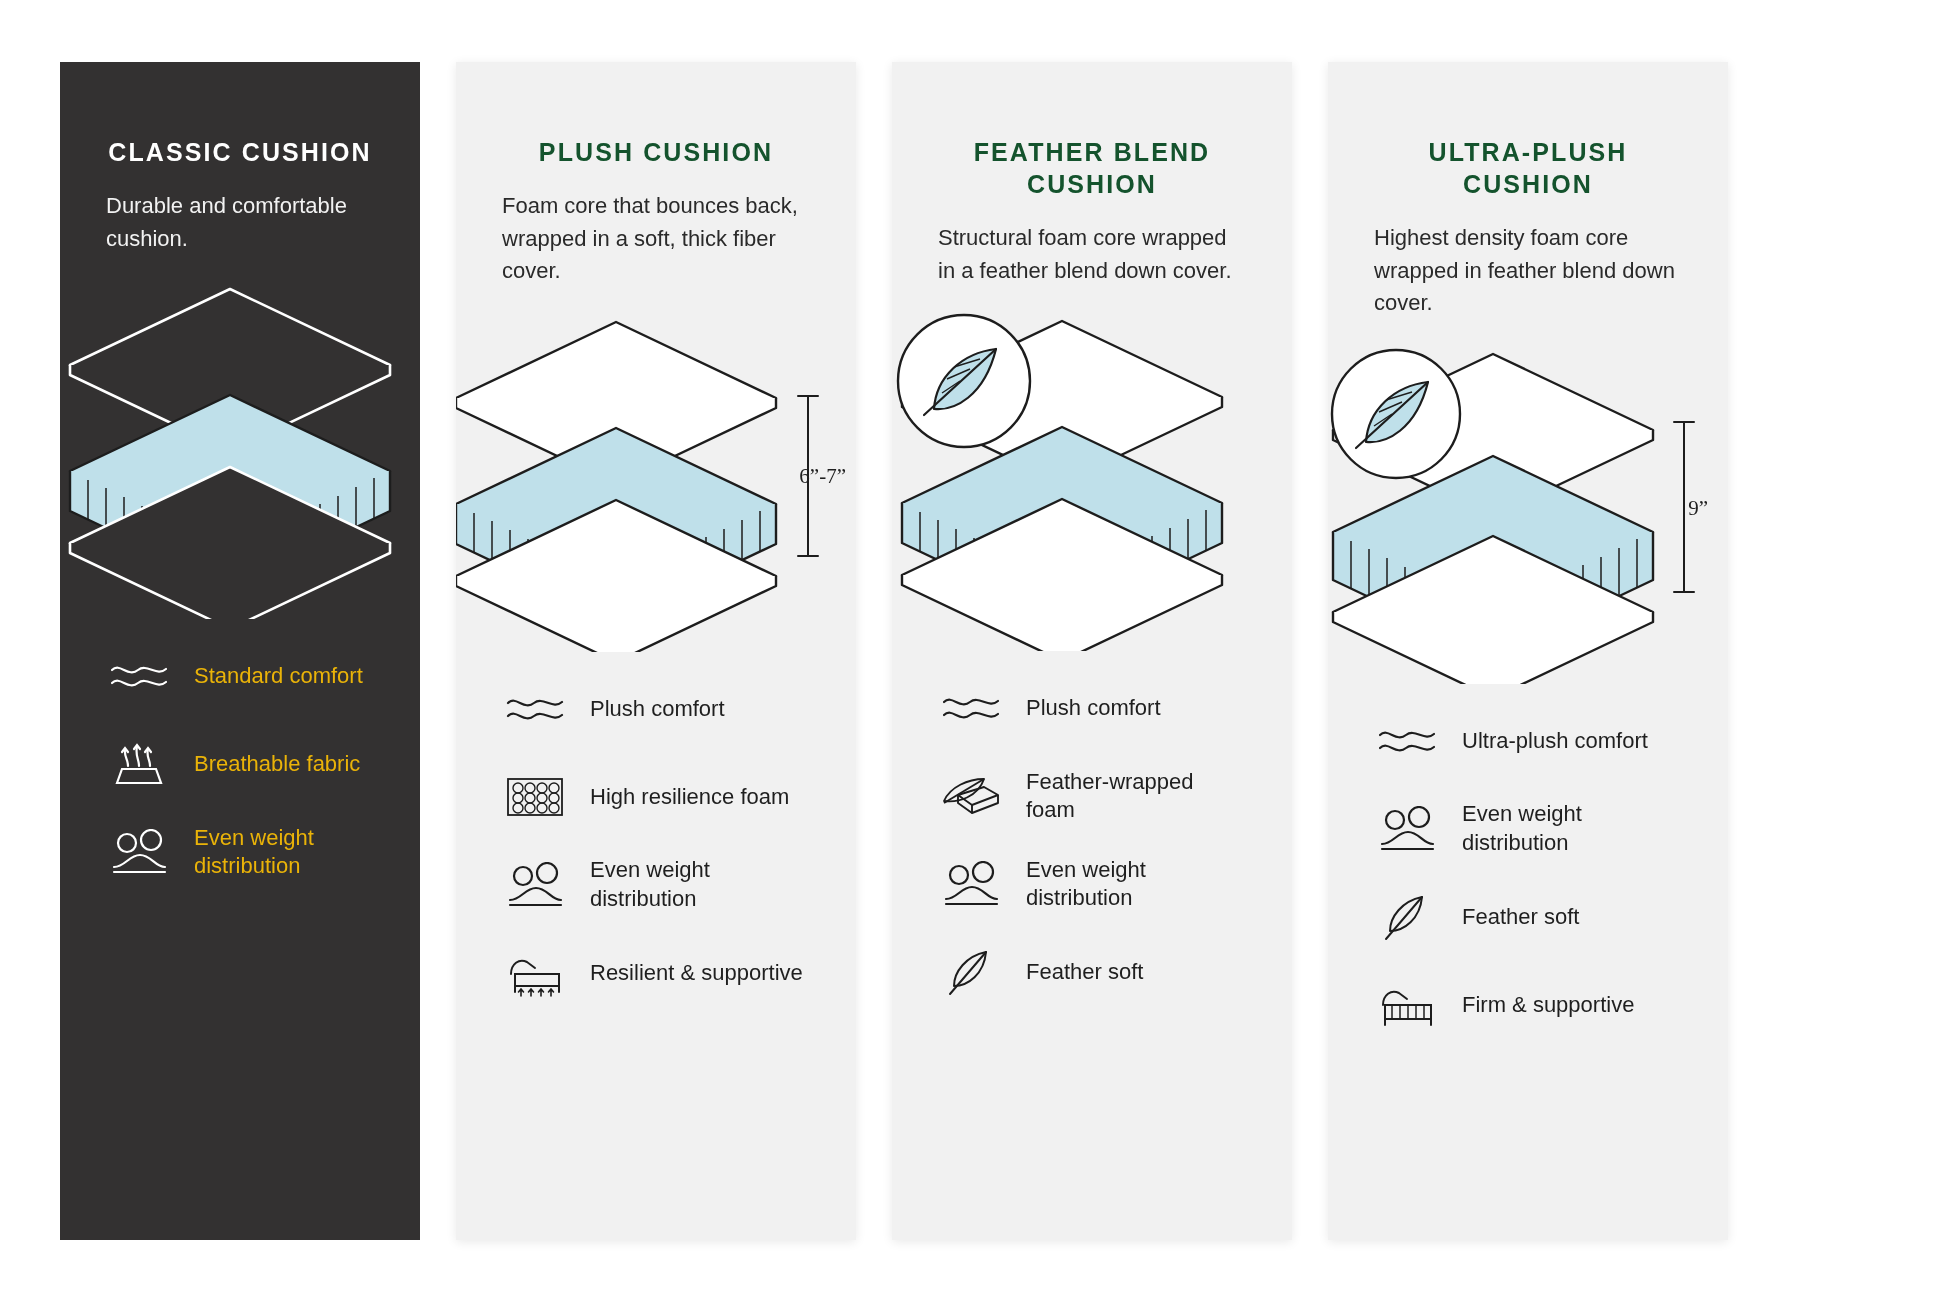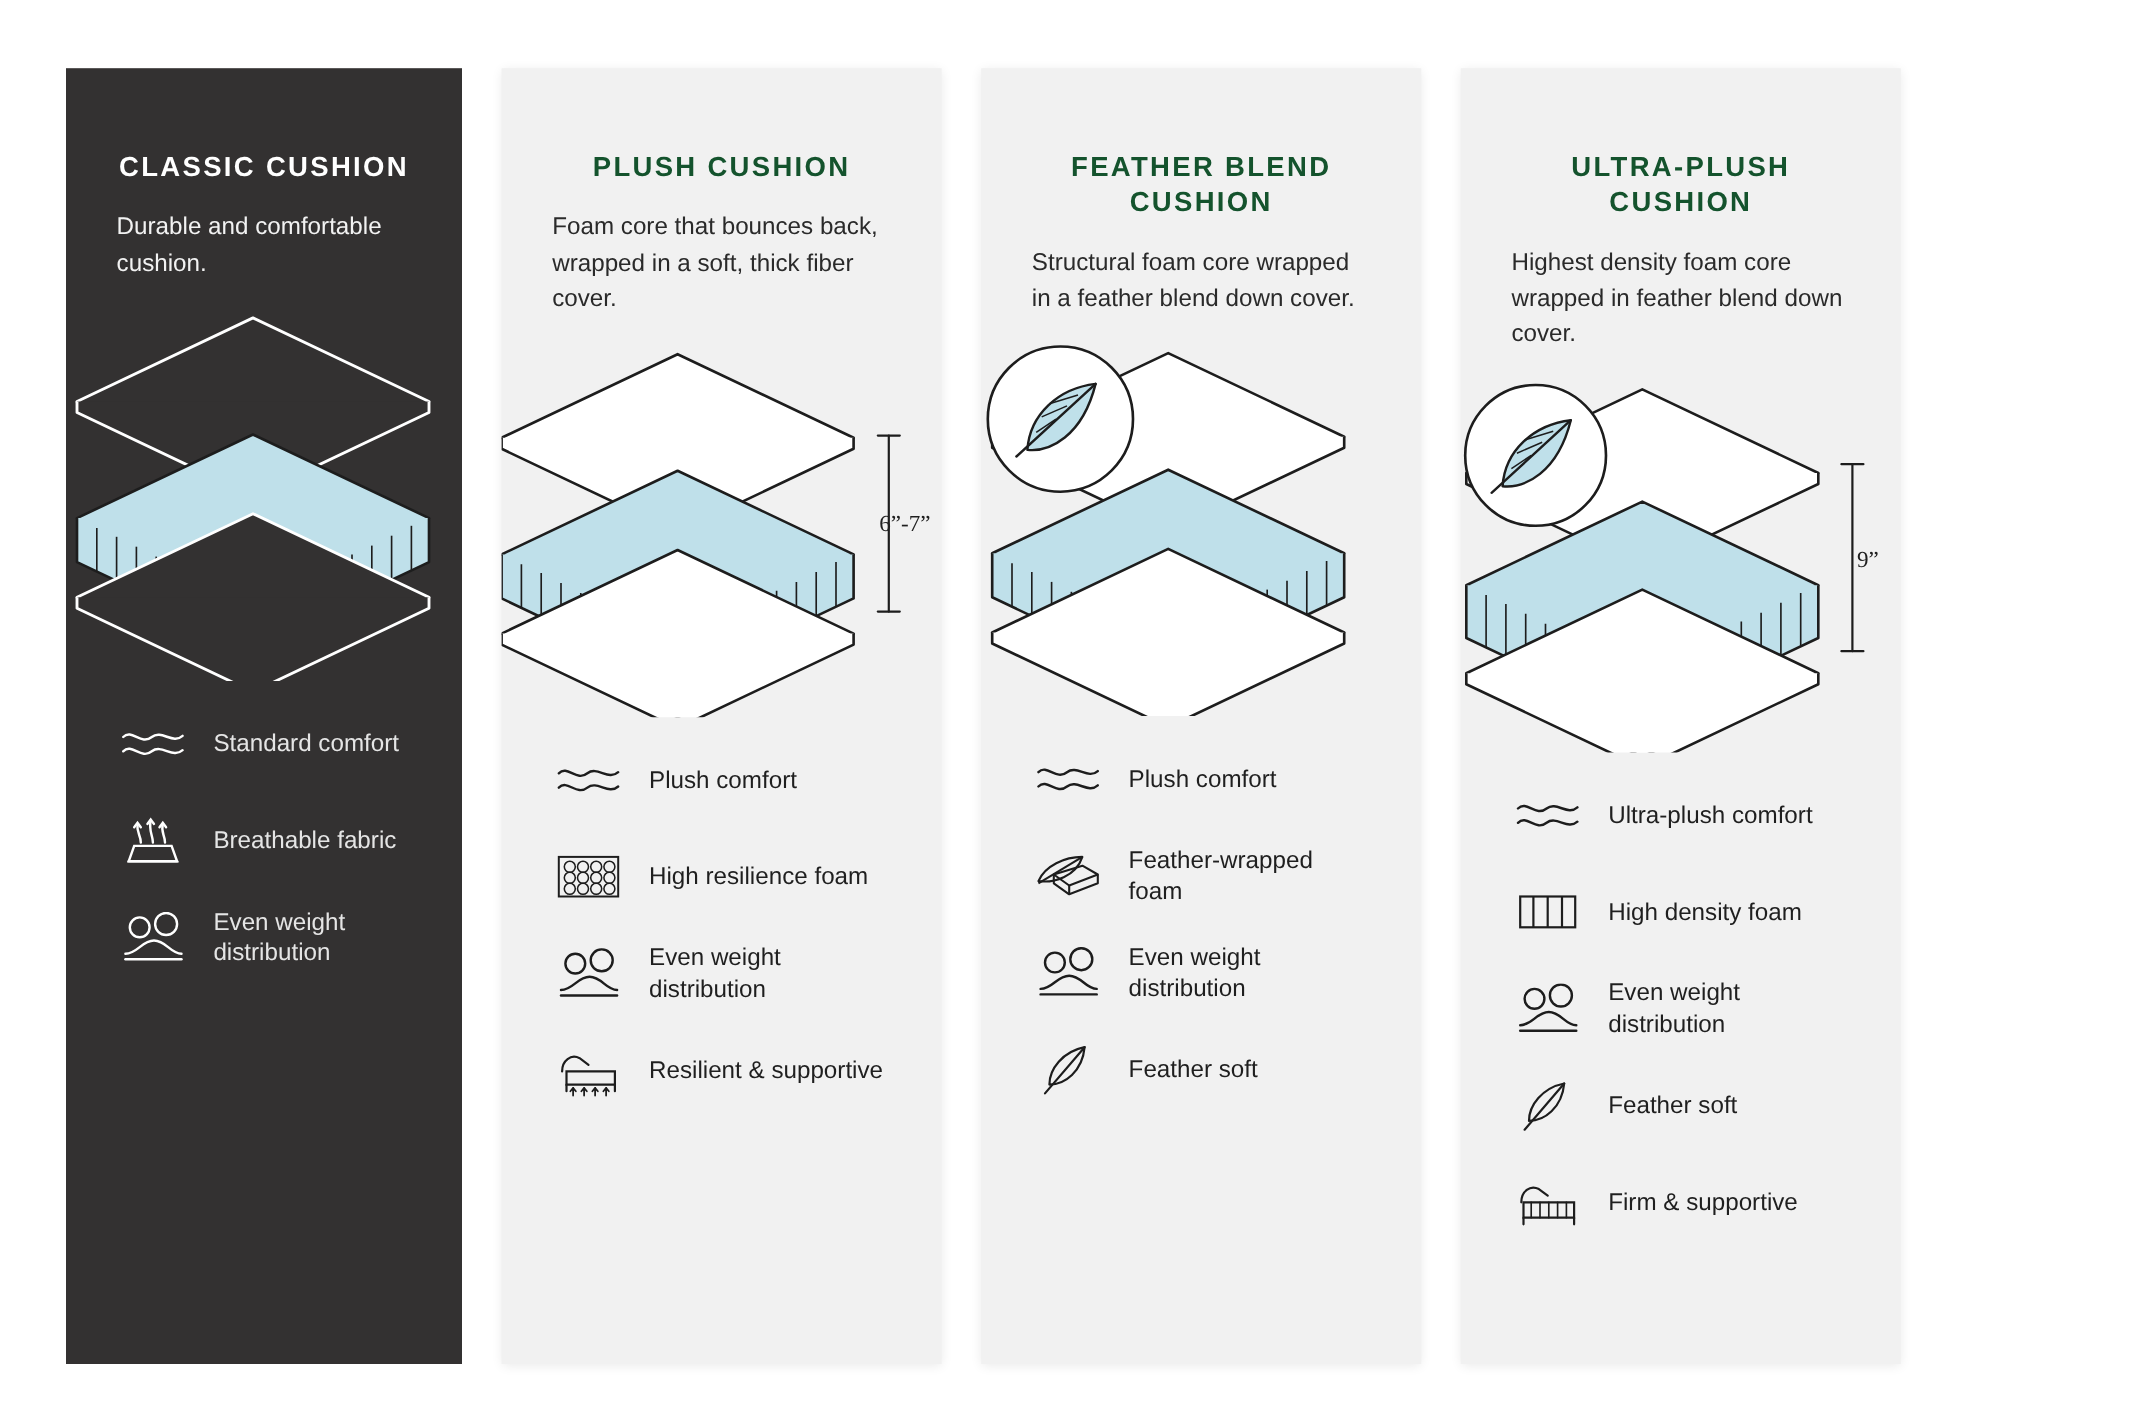--- a/index.html
+++ b/index.html
@@ -83,21 +83,21 @@
     flex: 0 0 66px;
     display: flex;
     align-items: center;
     justify-content: center;
   }
   .feature .txt {
     font-size: 22px;
     color: #1f1f1f;
     line-height: 1.28;
   }
-  .card.dark .feature .txt { color: #e5e5e5; }
+  .card.dark .feature .txt { color: #eab308; }
 
   .dim-label {
     font-size: 21px;
     color: #1f1f1f;
   }
 </style>
 </head>
 <body>
 
 <div class="board">
@@ -454,29 +454,20 @@
           <span class="ico">
             <svg width="60" height="34" viewBox="0 0 60 34" fill="none" stroke="#1d1d1d" stroke-width="2.2" stroke-linecap="round">
               <path d="M3 11 C11 3, 19 19, 29 11 C38 4, 48 18, 57 10"></path>
               <path d="M3 24 C11 16, 19 32, 29 24 C38 17, 48 31, 57 23"></path>
             </svg>
           </span>
           <span class="txt">Ultra-plush comfort</span>
         </div>
         <div class="feature">
           <span class="ico">
-            <svg width="58" height="40" viewBox="0 0 58 40" fill="none" stroke="#1d1d1d" stroke-width="2">
-              <rect x="4" y="6" width="50" height="28"></rect>
-              <path d="M16 6 L16 34 M29 6 L29 34 M42 6 L42 34"></path>
-            </svg>
-          </span>
-          <span class="txt">High density foam</span>
-        </div>
-        <div class="feature">
-          <span class="ico">
             <svg width="60" height="46" viewBox="0 0 60 46" fill="none" stroke="#1d1d1d" stroke-width="2.2" stroke-linecap="round">
               <circle cx="18" cy="14" r="9"></circle>
               <circle cx="42" cy="11" r="10"></circle>
               <path d="M5 38 C16 38, 20 26, 31 26 C42 26, 46 38, 56 38"></path>
               <path d="M5 43 L56 43"></path>
             </svg>
           </span>
           <span class="txt">Even weight distribution</span>
         </div>
         <div class="feature">

